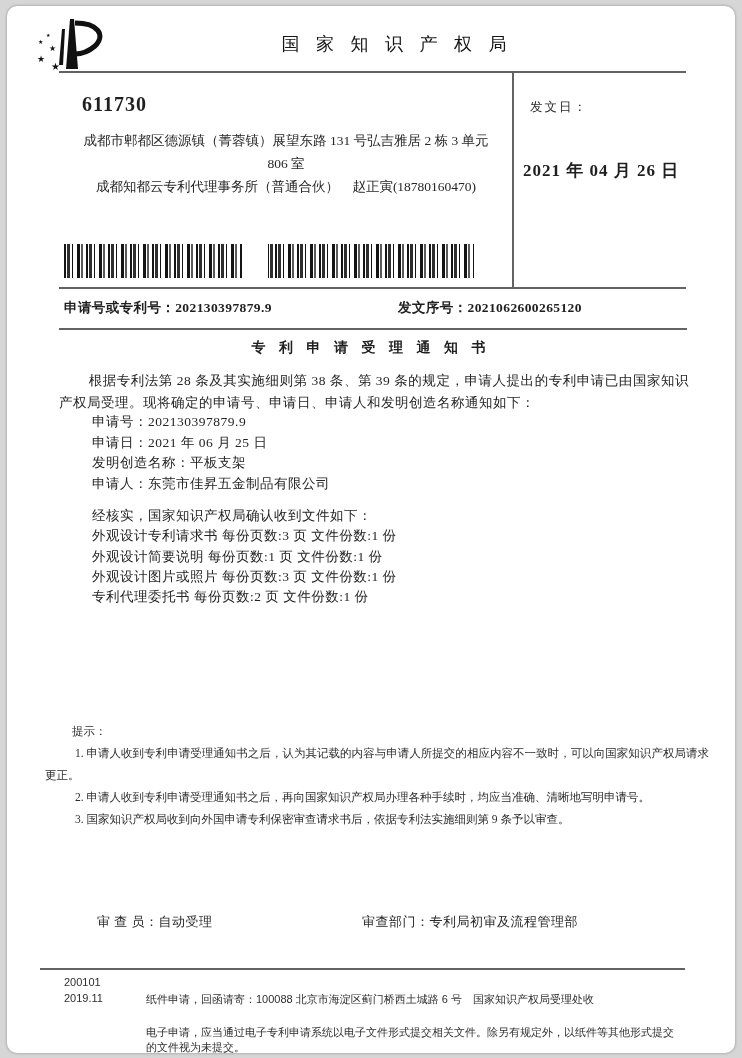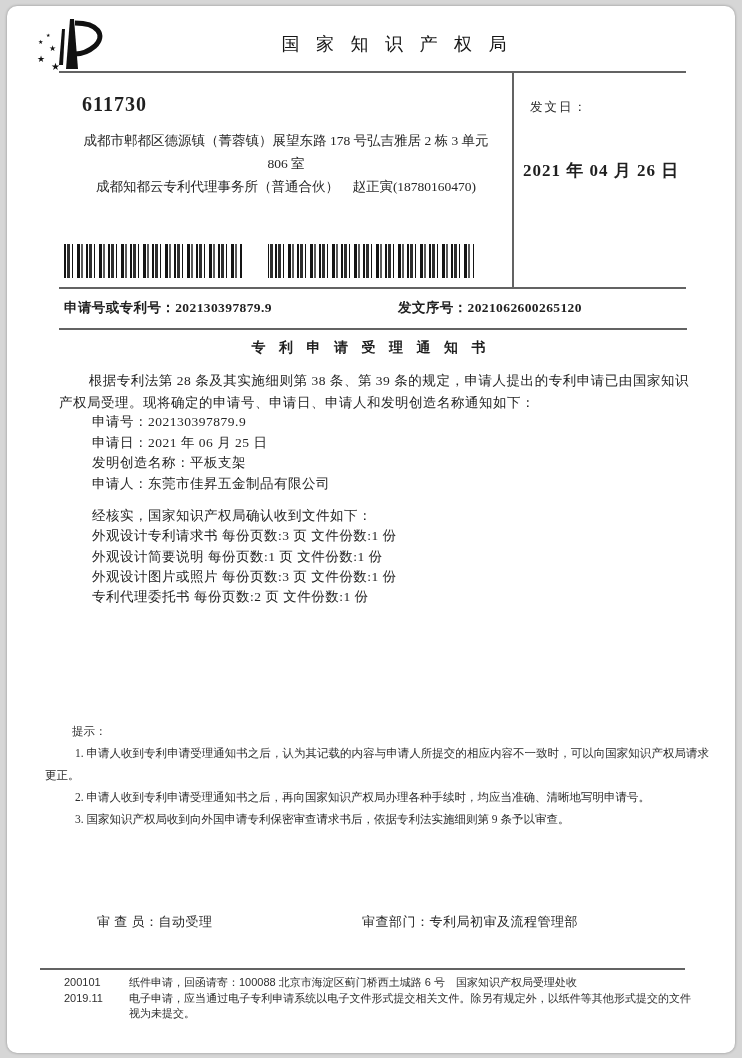--- a/index.html
+++ b/index.html
@@ -46,21 +46,21 @@
   .tip{margin:0;text-indent:2.6em;text-align:justify;}
   
   .signoff{top:913px;font-size:13px;letter-spacing:.5px;color:#2a2a2a;}
   .examiner{left:97px;}
   .dept{left:362px;}
   
   .footer{font-family:"Liberation Sans","DejaVu Sans",sans-serif;font-size:11px;
     line-height:15.5px;color:#2e2e2e;}
   .f-codes{left:64px;top:975px;}
   .f-text{left:129px;top:975px;width:562px;text-align:justify;}
-  .f-text p{margin:0;}
+  .f-text p{margin:17px;}
 </style>
 </head>
 <body>
 
 <div class="page">
   <div class="content">
 
     <svg class="abs logo" viewBox="0 0 74 58">
       <text x="2" y="30" font-size="6" fill="#111">★</text>
       <text x="10" y="23" font-size="5" fill="#111">★</text>
@@ -73,21 +73,21 @@
     </svg>
     <div class="abs agency">国 家 知 识 产 权 局</div>
     <div class="rule" style="left:59px;top:71px;width:627px;height:2px;"></div>
 
     <div class="rule" style="left:512px;top:71px;width:2px;height:218px;"></div>
     <div class="abs disp-label">发文日：</div>
     <div class="abs disp-date">2021 年 04 月 26 日</div>
 
     <div class="abs postal">611730</div>
     <div class="abs addr">
-      <div>成都市郫都区德源镇（菁蓉镇）展望东路 178 号弘吉雅居 2 栋 3 单元</div>
+      <div>成都市郫都区德源镇（菁蓉镇）展望东路 131 号弘吉雅居 2 栋 3 单元</div>
       <div>806 室</div>
       <div>成都知都云专利代理事务所（普通合伙）　赵正寅(18780160470)</div>
     </div>
 
     <div class="barcode bc1"></div>
     <div class="barcode bc2"></div>
     <div class="rule" style="left:59px;top:287px;width:627px;height:2px;"></div>
 
     <div class="abs numrow num-app">
       <span>申请号或专利号：</span><span>202130397879.9</span>

